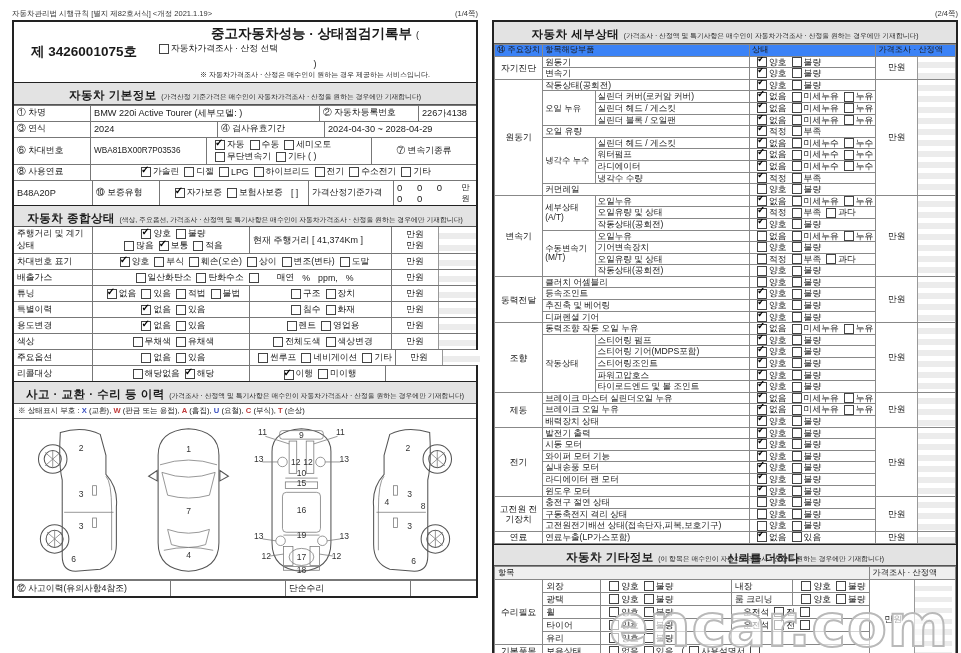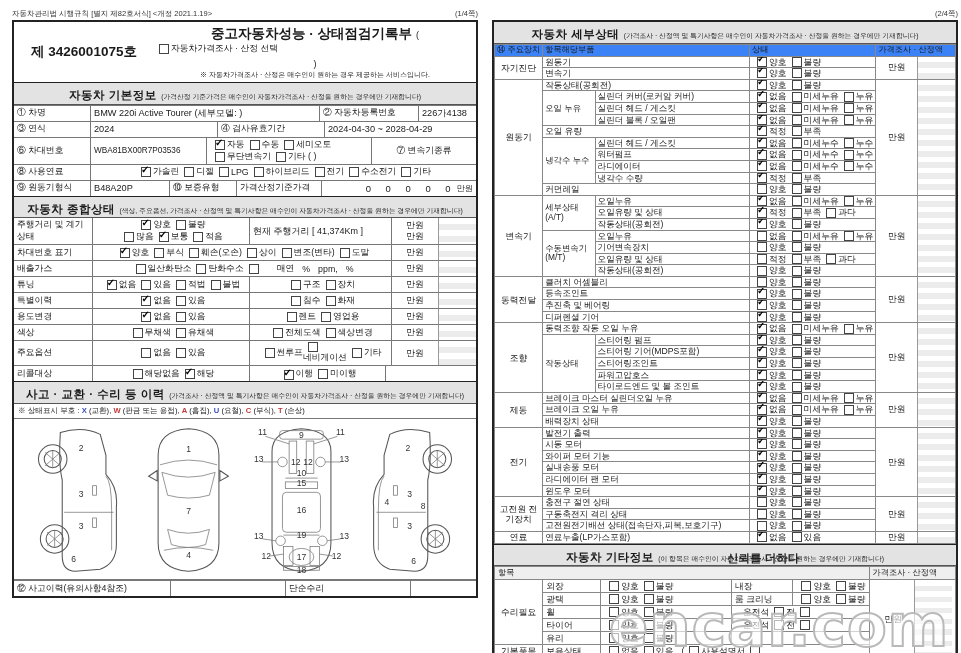--- a/index.html
+++ b/index.html
@@ -181,23 +181,37 @@
                 <span class="lbl">수소전기</span>
               </span>
               <span style="display: inline-flex; align-items: center;">
                 <span class="cb"></span>
                 <span class="lbl">기타</span>
               </span>
             </div>
           </div>
       </div>
       <div class="r">
-        <div class="c lab" style="flex:0 0 70px">⑨ 원동기형식</div>
         <div class="c val" style="flex:0 0 72px">B48A20P</div>
         <div class="c lab" style="flex:0 0 60px">⑩ 보증유형</div>
+        <div class="c checks" style="flex:0 0 142px">
+            <div class="checkline">
+              <span style="display: inline-flex; align-items: center;">
+                <span class="cb on"></span>
+                <span class="lbl">자가보증</span>
+              </span>
+              <span style="display: inline-flex; align-items: center;">
+                <span class="cb"></span>
+                <span class="lbl">보험사보증</span>
+              </span>
+              <span style="display: inline-flex; align-items: center;">
+                <span class="txt">[             ]</span>
+              </span>
+            </div>
+          </div>
         <div class="c lab" style="flex:0 0 78px">가격산정기준가격</div>
         <div class="c val" style="flex:1;justify-content:flex-end">
           <span class="zeros">0 0 0 0 0</span>
           <span class="small">만원</span>
         </div>
       </div>
 
       <div class="band" style="border-top:1.5px solid #222">
         <b>자동차 종합상태</b>
         <span class="note">(색상, 주요옵션, 가격조사 · 산정액 및 특기사항은 매수인이 자동차가격조사 · 산정을 원하는 경우에만 기재합니다)</span>
@@ -464,21 +478,21 @@
                   <span class="lbl">있음</span>
                 </span>
               </div>
             </div>
             <div class="c w-part checks">
               <div class="checkline">
                 <span style="display: inline-flex; align-items: center;">
                   <span class="cb"></span>
                   <span class="lbl">썬루프</span>
                 </span>
-                <span style="display: inline-flex;  flex-direction: column;">
+                <span style="display: inline-flex; align-items: center;">
                   <span class="cb"></span>
                   <span class="lbl">네비게이션</span>
                 </span>
                 <span style="display: inline-flex; align-items: center;">
                   <span class="cb"></span>
                   <span class="lbl">기타</span>
                 </span>
               </div>
             </div>
             <div class="c price w-price" style="padding: 0px;">

